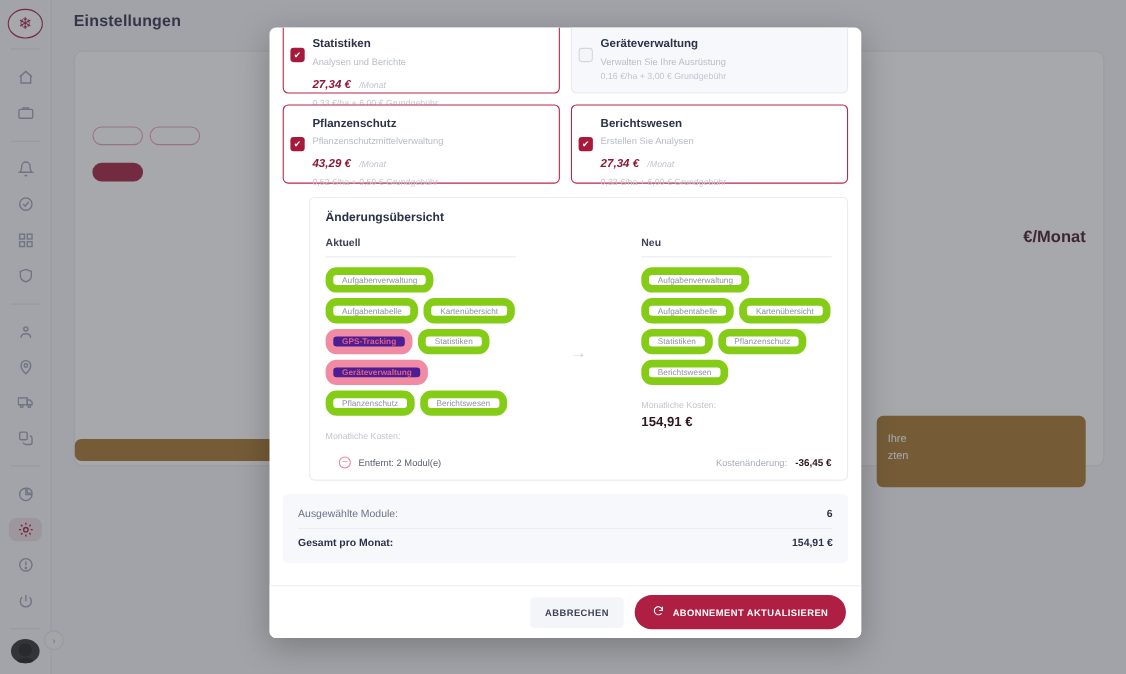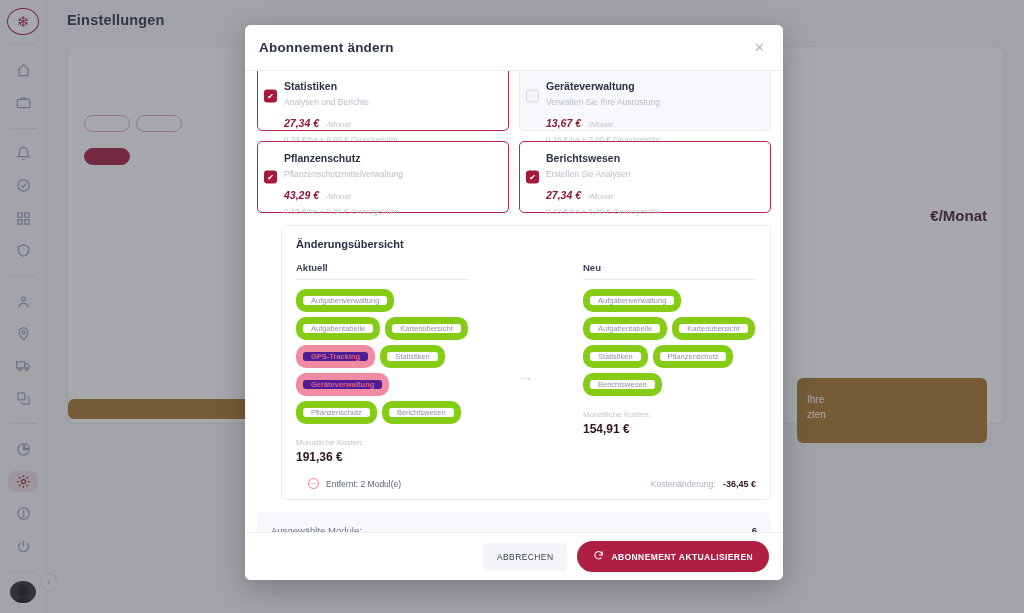--- a/index.html
+++ b/index.html
@@ -141,21 +141,21 @@
   .tot-row + .tot-row { border-top: 1px solid #eceef3; gap: 12px; }
   .tot-lbl { color:#6b7186; }
   .tot-lbl.b { color:#2b3148; font-weight: bold; }
   .tot-val { color:#2b3148; font-weight: bold; }
 
   .modal-foot {
     flex: 0 0 48px; border-top: 1px solid #edeef2; display:flex; align-items:center;
     justify-content: flex-end; gap: 10px; padding-right: 14px; background:#fff;
   }
   .btn-cancel {
-    font-size: 8.5px; font-weight: normal; color: #3d4257; background:#f4f5f8;
+    font-size: 8.5px; font-weight: bold; color: #3d4257; background:#f4f5f8;
     border: none; border-radius: 4px; padding: 9px 14px; letter-spacing:.4px; cursor:pointer;
   }
   .btn-update {
     font-size: 8.5px; font-weight: bold; color: #fff; background:#ae1f43;
     border: none; border-radius: 16px; padding: 9px 16px; letter-spacing:.4px; cursor:pointer;
     display:flex; align-items:center; gap: 7px;
   }
   .btn-update svg { width: 11px; height: 11px; }
 </style>
 </head>
@@ -296,48 +296,40 @@
         <div class="bg-sub">&nbsp;</div>
         <div class="bg-gold-btn"></div>
       </div>
     </div>
   </div>
 
   <div class="overlay"></div>
 
   <div class="modal">
 
-    <div class="modal-head">
-      <div class="modal-title">Abonnement ändern</div>
-      <div class="modal-close">✕</div>
-    </div>
 
     <div class="modal-body">
 
       <div class="mod-grid">
 
         <div class="mod-card sel clip-top">
           <div class="cb on"></div>
           <div class="mod-name">Statistiken</div>
           <div class="mod-desc">Analysen und Berichte</div>
           <div class="mod-price-row">
             <span class="mod-price">27,34 €</span>
             <span class="mod-per">/Monat</span>
           </div>
           <div class="mod-note">0,33 €/ha + 6,00 € Grundgebühr</div>
         </div>
 
         <div class="mod-card unsel clip-top">
           <div class="cb off"></div>
           <div class="mod-name">Geräteverwaltung</div>
           <div class="mod-desc">Verwalten Sie Ihre Ausrüstung</div>
-          <div class="mod-price-row">
-            <span class="mod-price">13,67 €</span>
-            <span class="mod-per">/Monat</span>
-          </div>
           <div class="mod-note">0,16 €/ha + 3,00 € Grundgebühr</div>
         </div>
 
         <div class="mod-card sel">
           <div class="cb on"></div>
           <div class="mod-name">Pflanzenschutz</div>
           <div class="mod-desc">Pflanzenschutzmittelverwaltung</div>
           <div class="mod-price-row">
             <span class="mod-price">43,29 €</span>
             <span class="mod-per">/Monat</span>
@@ -369,21 +361,20 @@
                 <span class="chip">Aufgabenverwaltung</span>
                 <span class="chip">Aufgabentabelle</span>
                 <span class="chip">Kartenübersicht</span>
                 <span class="chip removed">GPS-Tracking</span>
                 <span class="chip">Statistiken</span>
                 <span class="chip removed">Geräteverwaltung</span>
                 <span class="chip">Pflanzenschutz</span>
                 <span class="chip">Berichtswesen</span>
               </div>
             <div class="cost-lbl">Monatliche Kosten:</div>
-            <div class="cost-val">191,36 €</div>
           </div>
 
           <div class="arrow-cell">→</div>
 
           <div>
             <div class="col-head">Neu</div>
             <div class="col-rule"></div>
             <div class="chips" id="chips-new">
                 <span class="chip">Aufgabenverwaltung</span>
                 <span class="chip">Aufgabentabelle</span>

